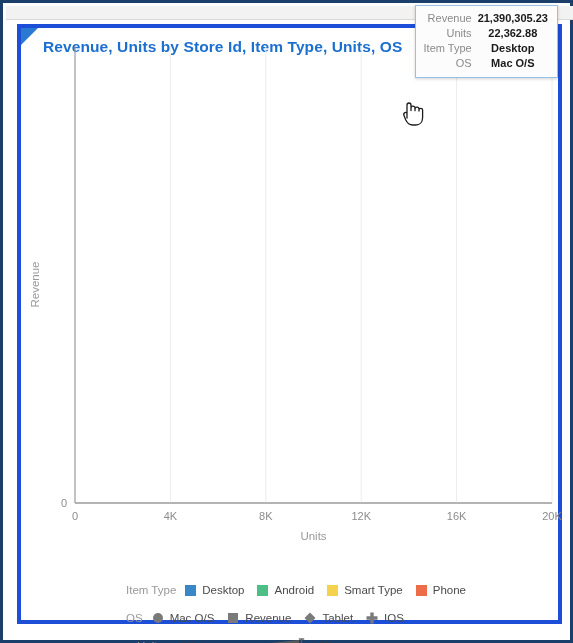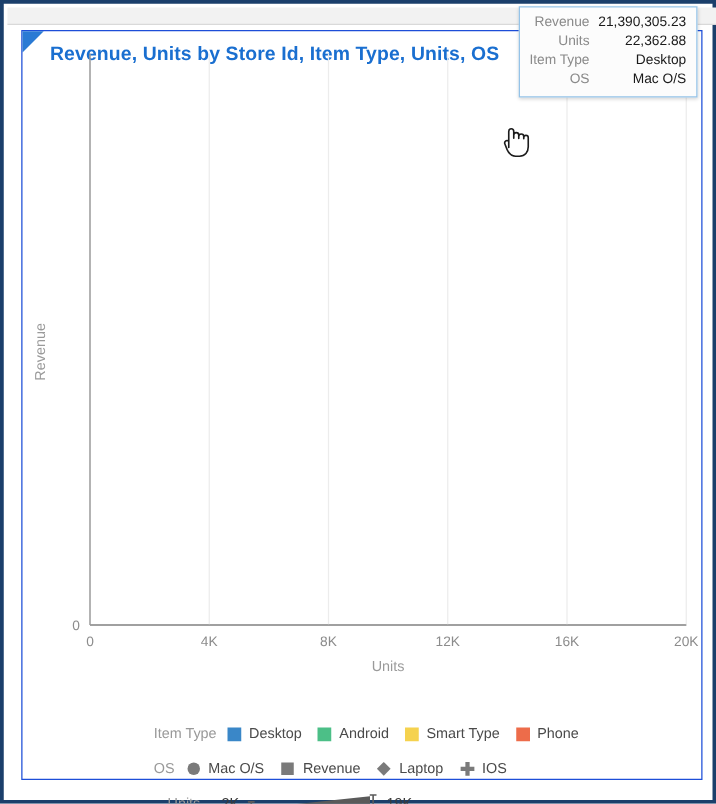--- a/index.html
+++ b/index.html
@@ -18,21 +18,21 @@
     background:#ffffff;
   }
   #top-strip{
     position:absolute;left:3px;top:3px;width:567px;height:14px;
     background:#f2f2f2;border-bottom:1px solid #d9d9d9;
     box-sizing:border-box;
   }
   #region-panel{
     position:absolute;left:14px;top:21px;width:545px;height:600px;
     box-sizing:border-box;
-    border:1px solid #1d4ed8;
+    border:4px solid #1d4ed8;
     background:#ffffff;
   }
   #corner-flag{
     position:absolute;left:0;top:0;width:0;height:0;
     border-left:17px solid #2a7ad4;
     border-bottom:17px solid transparent;
   }
   
   #chart-title{
     position:absolute;left:22px;top:10px;
@@ -54,21 +54,21 @@
     background:#fcfcfc;
     border:1px solid #95c3e8;
     box-shadow:0 1px 3px rgba(0,0,0,.18);
     padding:5px 8px 6px 6px;
     font-size:11px;
     z-index:40;
   }
   #tooltip table{border-collapse:collapse;width:100%;}
   #tooltip td{padding:1px 0;vertical-align:top;line-height:13px;}
   .tt-key{text-align:right;color:#8a8a8a;padding-right:5px !important;white-space:nowrap;}
-  .tt-val{text-align:right;color:#1a1a1a;font-weight:normal;white-space:nowrap;}
+  .tt-val{text-align:center;color:#1a1a1a;font-weight:bold;white-space:nowrap;}
   
   #cursor{position:absolute;left:396px;top:92px;z-index:45;pointer-events:none;}
   
   .legend-row{
     position:absolute;display:flex;align-items:center;
     font-size:11.5px;color:#555;
   }
   .legend-label{color:#999;margin-right:9px;}
   .legend-item{display:flex;align-items:center;margin-right:13px;cursor:pointer;}
   .legend-item .txt{margin-left:6px;color:#4a4a4a;}
@@ -218,21 +218,21 @@
             </svg>
         </span>
         <span class="txt">Revenue</span>
       </span>
       <span class="legend-item">
         <span class="ms">
           <svg viewBox="0 0 12 12">
               <polygon points="6,0.5 11.5,6 6,11.5 0.5,6" fill="#7a7a7a"></polygon>
             </svg>
         </span>
-        <span class="txt">Laptop</span>
+        <span class="txt">Tablet</span>
       </span>
       <span class="legend-item">
         <span class="ms">
           <svg viewBox="0 0 12 12">
               <polygon points="4.3,0.5 7.7,0.5 7.7,4.3 11.5,4.3 11.5,7.7 7.7,7.7 7.7,11.5 4.3,11.5 4.3,7.7 0.5,7.7 0.5,4.3 4.3,4.3" fill="#7a7a7a"></polygon>
             </svg>
         </span>
         <span class="txt">IOS</span>
       </span>
     </div>

